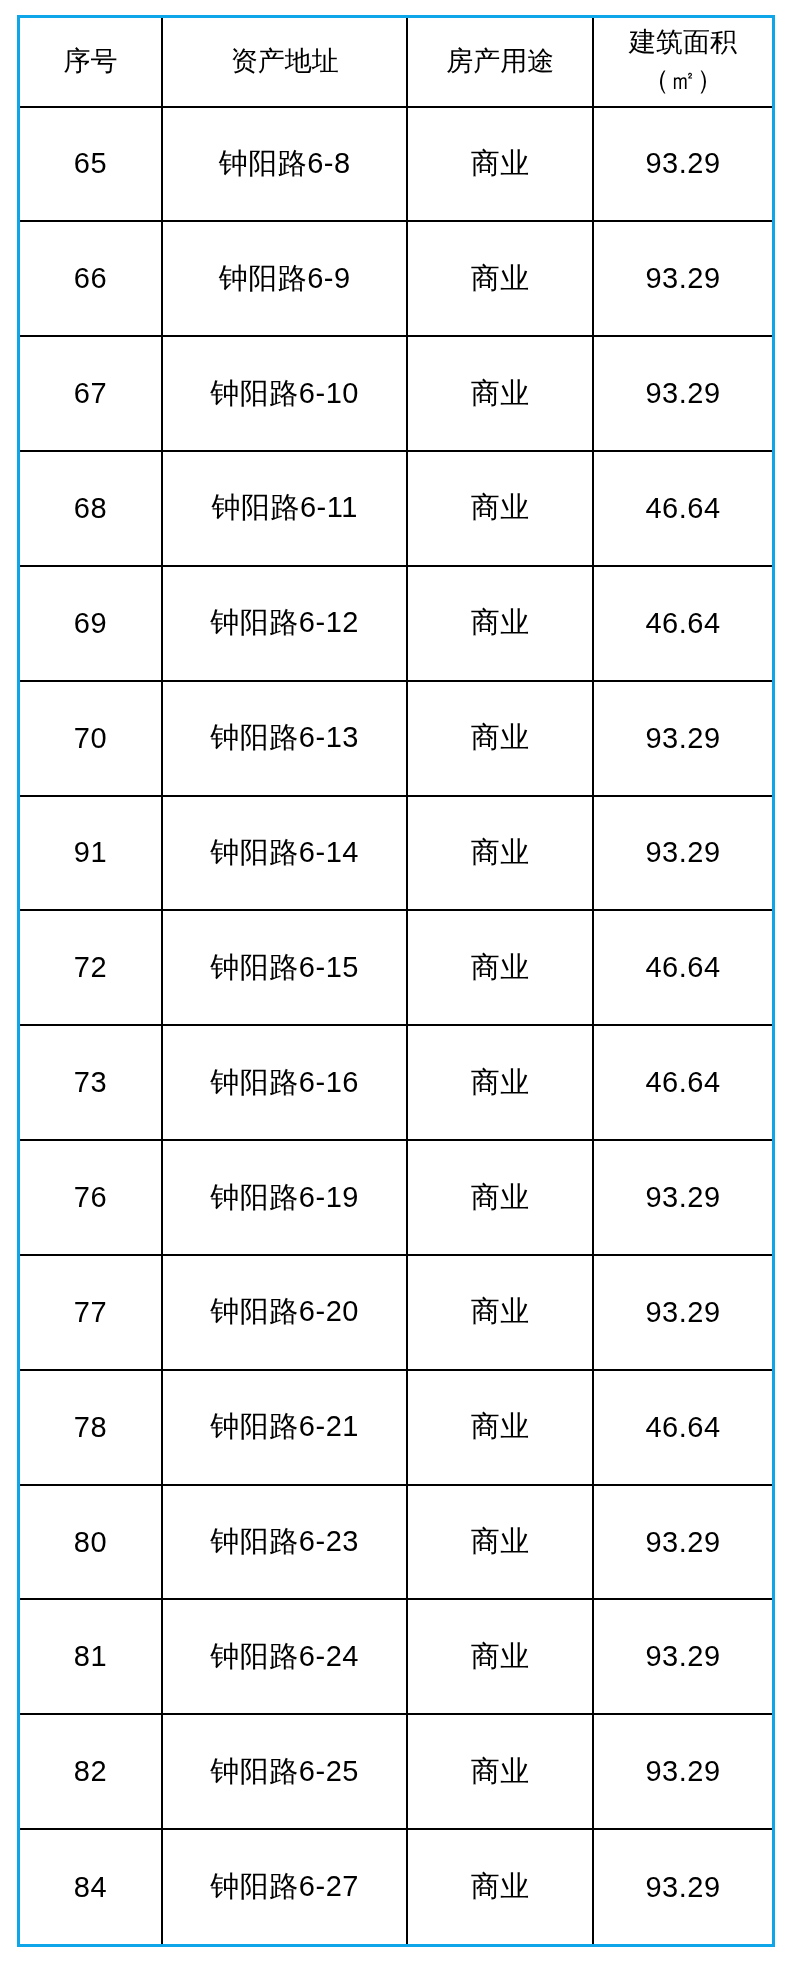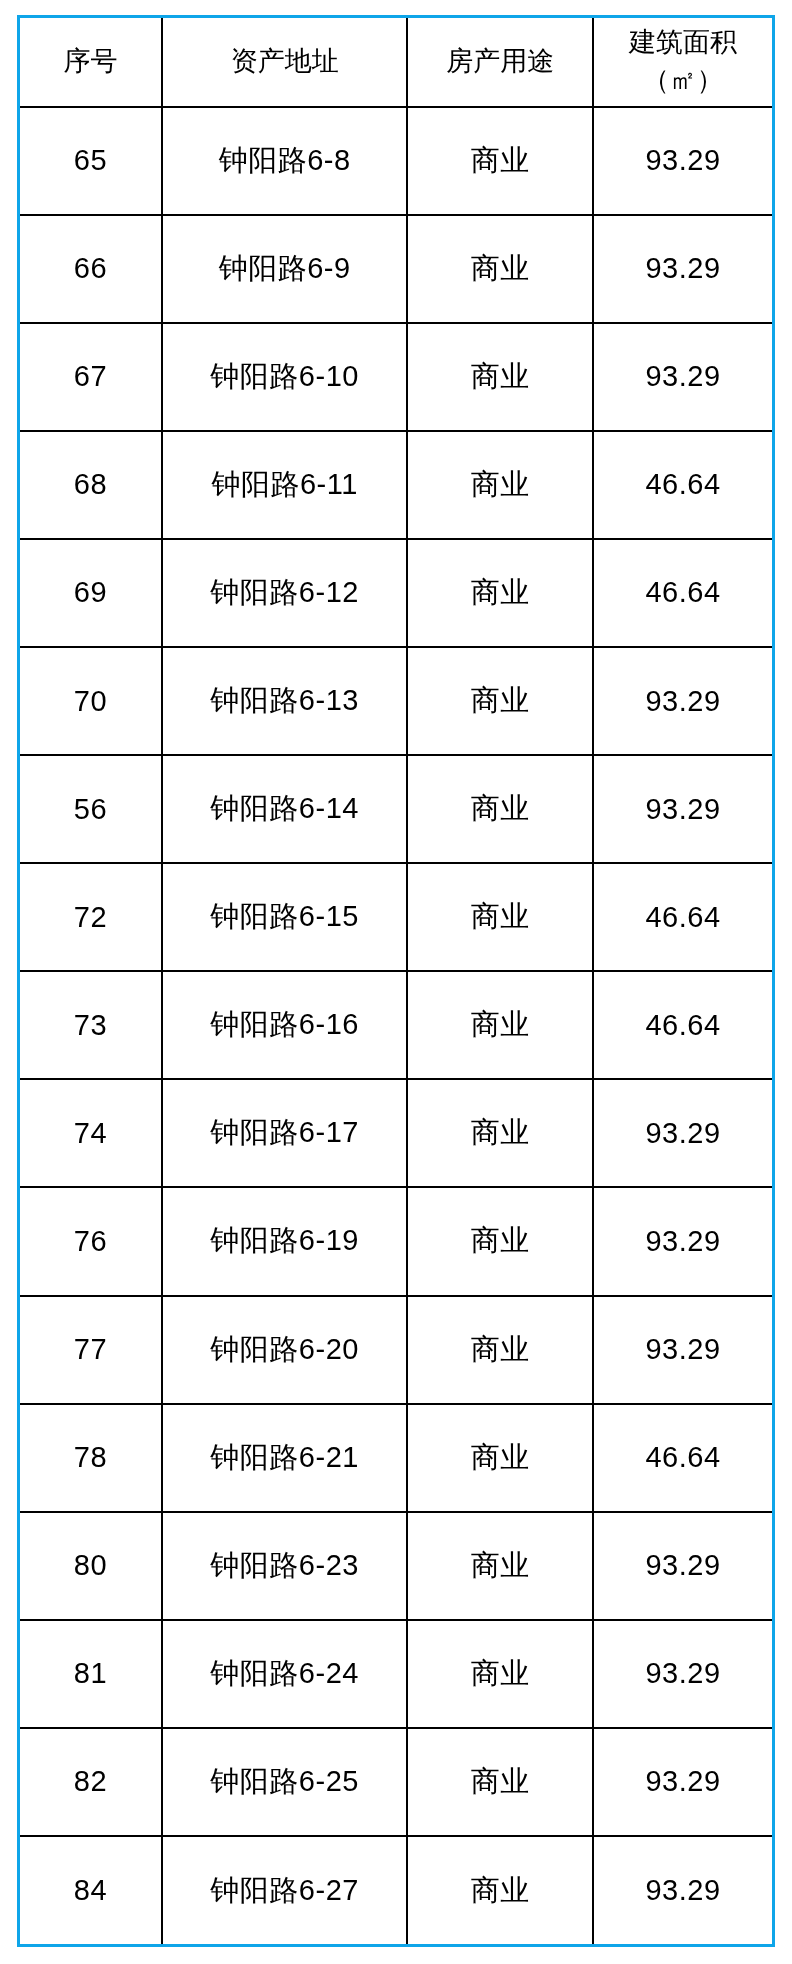--- a/index.html
+++ b/index.html
@@ -103,42 +103,36 @@
           <td>商业</td>
           <td>46.64</td>
         </tr>
         <tr>
           <td>70</td>
           <td>钟阳路6-13</td>
           <td>商业</td>
           <td>93.29</td>
         </tr>
         <tr>
-          <td>56</td>
+          <td>91</td>
           <td>钟阳路6-14</td>
           <td>商业</td>
           <td>93.29</td>
         </tr>
         <tr>
           <td>72</td>
           <td>钟阳路6-15</td>
           <td>商业</td>
           <td>46.64</td>
         </tr>
         <tr>
           <td>73</td>
           <td>钟阳路6-16</td>
           <td>商业</td>
           <td>46.64</td>
-        </tr>
-        <tr>
-          <td>74</td>
-          <td>钟阳路6-17</td>
-          <td>商业</td>
-          <td>93.29</td>
         </tr>
         <tr>
           <td>76</td>
           <td>钟阳路6-19</td>
           <td>商业</td>
           <td>93.29</td>
         </tr>
         <tr>
           <td>77</td>
           <td>钟阳路6-20</td>

